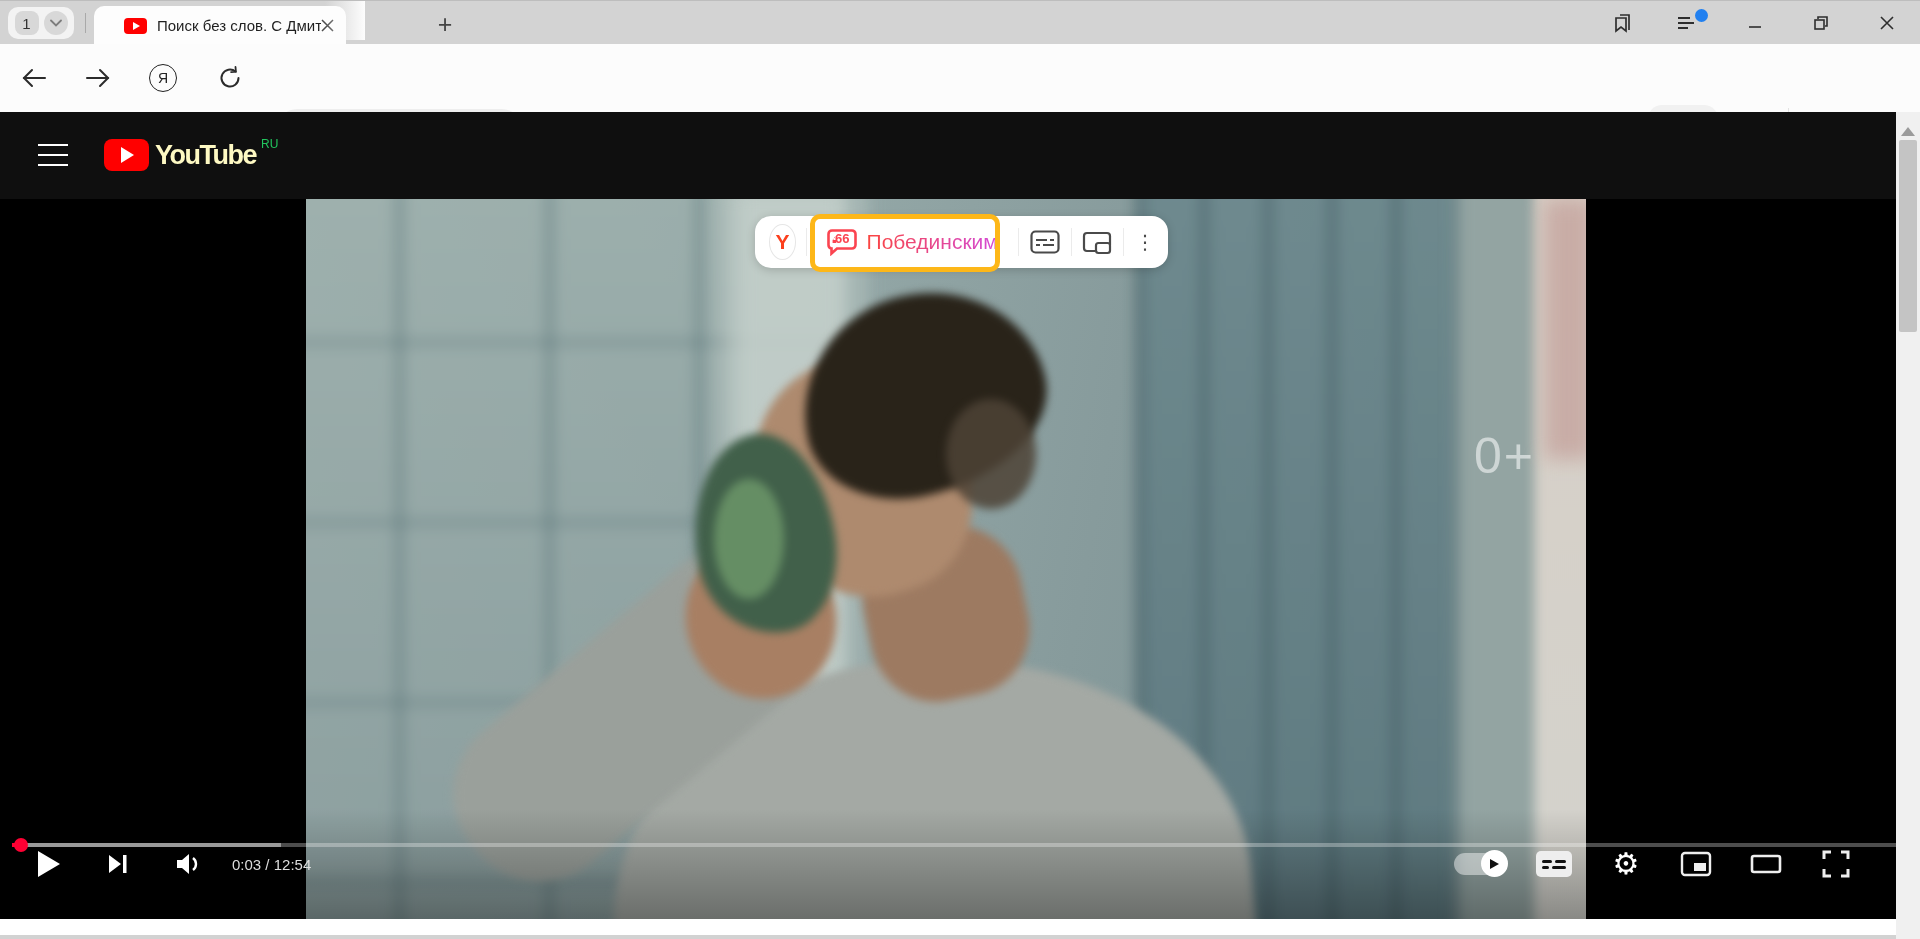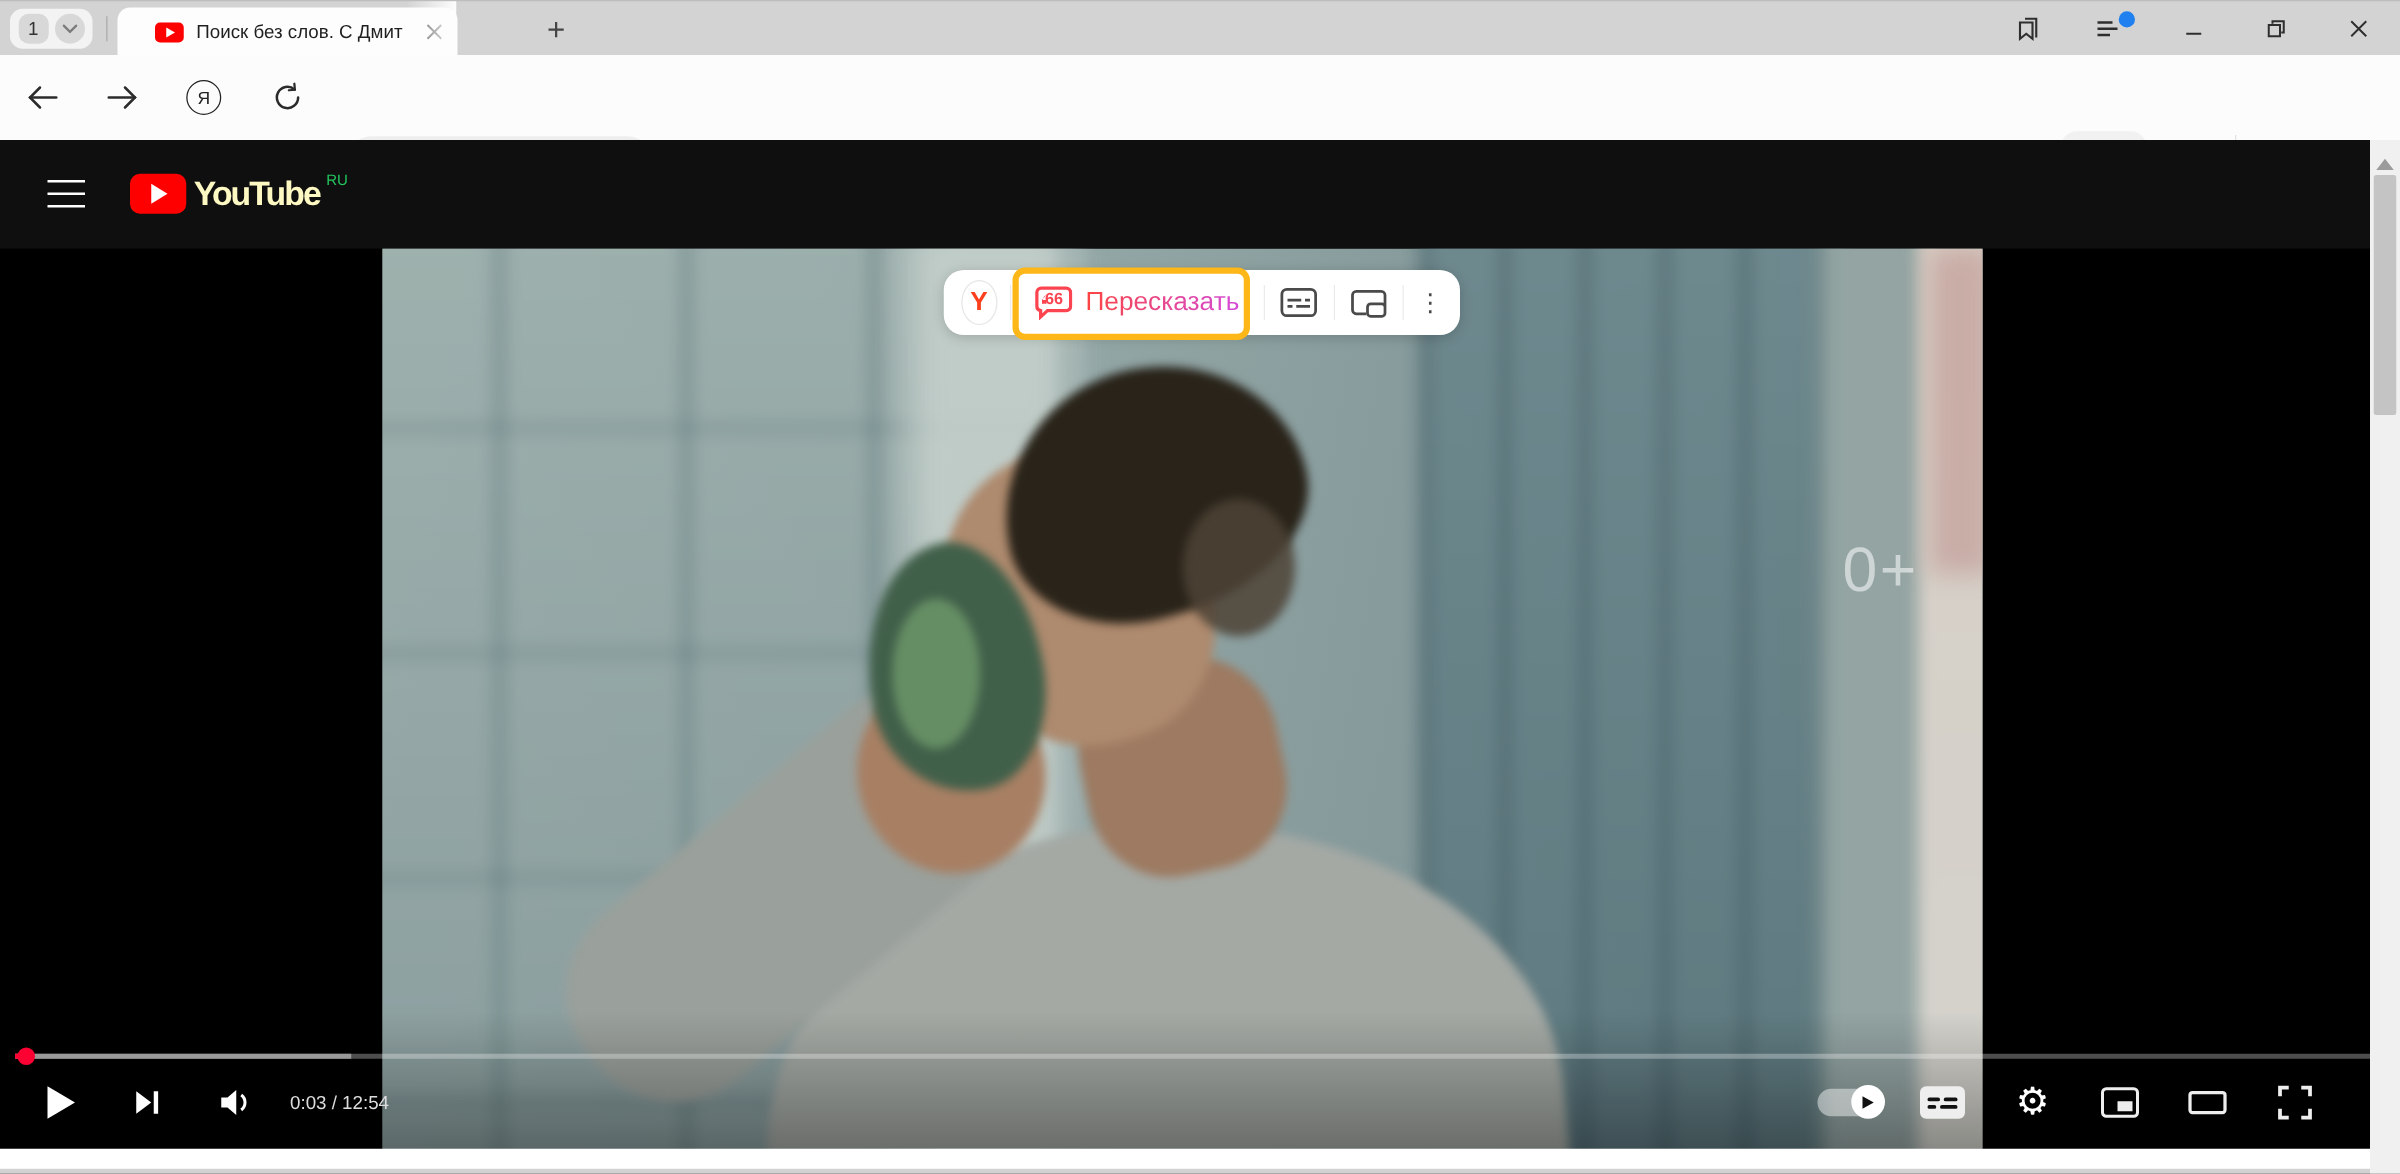--- a/index.html
+++ b/index.html
@@ -6,21 +6,21 @@
   html,body { background:#888; }
   body { font-family:"Liberation Sans", sans-serif; }
   .window { position:relative; width:1920px; height:939px; overflow:hidden; background:#000; }
 
   
   .tabstrip { position:absolute; left:0; top:0; width:1920px; height:44px; background:#d3d3d3; border-top:1px solid #bdbdbd; }
   .tabctr { position:absolute; left:8px; top:6px; width:66px; height:32px; background:rgba(255,255,255,.72); border-radius:10px; display:flex; align-items:center; justify-content:center; gap:5px; cursor:default; }
   .tabnum { width:24px; height:24px; background:#d8d8d8; border-radius:8px; font-size:15px; color:#333; display:flex; align-items:center; justify-content:center; }
   .tabchev { width:24px; height:24px; background:#d8d8d8; border-radius:50%; display:flex; align-items:center; justify-content:center; color:#7c7c7c; }
   .vline { position:absolute; left:85px; top:12px; width:1px; height:20px; background:#a9a9a9; }
-  .tab { position:absolute; left:94px; top:5px; width:272px; height:39px; background:#fdfdfd; border-radius:10px 10px 0 0; display:flex; align-items:center; padding:0 12px 0 30px; }
+  .tab { position:absolute; left:94px; top:5px; width:252px; height:39px; background:#fdfdfd; border-radius:10px 10px 0 0; display:flex; align-items:center; padding:0 12px 0 30px; }
   .favicon { width:23px; height:16px; background:#f00; border-radius:4px; position:relative; flex:0 0 auto; }
   .favicon i { position:absolute; left:9px; top:4px; width:0; height:0; border:4px solid transparent; border-left:7px solid #fff; }
   .tabtitle { margin-left:10px; font-size:15px; color:#1f1f1f; white-space:nowrap; overflow:hidden; width:215px; position:relative; }
   .tabfade { position:absolute; left:325px; top:0; width:40px; height:39px; background:linear-gradient(90deg,rgba(253,253,253,0),#fdfdfd); pointer-events:none; }
   .tabclose { margin-left:auto; color:#4c4c4c; display:flex; }
   .newtab { position:absolute; left:430px; top:8px; width:30px; height:30px; display:flex; align-items:center; justify-content:center; color:#454545; font-size:25px; font-weight:300; cursor:default; }
   .winctl { position:absolute; right:0; top:0; height:44px; display:flex; align-items:center; color:#2e2e2e; }
   .wbtn { width:66px; height:44px; display:flex; align-items:center; justify-content:center; position:relative; }
 
   
@@ -92,21 +92,21 @@
   .retell { display:flex; align-items:center; gap:10px; padding:0 10px; cursor:pointer; }
   .retell-label { font-size:21px; font-weight:500; background:linear-gradient(90deg,#fb4540,#d44ad8); -webkit-background-clip:text; background-clip:text; color:transparent; }
   .ovicon { width:44px; height:44px; display:flex; align-items:center; justify-content:center; color:#4a4a4a; cursor:pointer; }
   .hlbox { position:absolute; left:810px; top:15px; width:190px; height:58px; border:5px solid #fdb718; border-radius:10px; pointer-events:none; }
 
   
   .progress { position:absolute; left:12px; right:12px; bottom:72px; height:4px; background:rgba(255,255,255,.3); }
   .buffered { position:absolute; left:0; top:0; height:4px; background:#999; }
   .played { position:absolute; left:0; top:0; height:4px; background:#f03; }
   .scrubber { position:absolute; top:-5px; width:14px; height:14px; border-radius:50%; background:#f03; }
-  .ctl { position:absolute; bottom:14px; height:46px; display:flex; align-items:center; justify-content:center; color:#fff; cursor:pointer; }
+  .ctl { position:absolute; bottom:32px; height:46px; display:flex; align-items:center; justify-content:center; color:#fff; cursor:pointer; }
   .timetxt { font-size:15px; color:#ddd; cursor:default; }
   .playtri { width:0; height:0; border:13px solid transparent; border-left:22px solid #fff; margin-left:6px; }
   .toggle { width:53px; height:22px; border-radius:11px; background:rgba(255,255,255,.45); position:relative; }
   .knob { position:absolute; right:-1px; top:-3px; width:27px; height:27px; border-radius:50%; background:#fff; display:flex; align-items:center; justify-content:center; }
   .knob i { width:0; height:0; border:5px solid transparent; border-left:9px solid #111; margin-left:5px; }
   .ccfill { width:36px; height:26px; background:#eee; border-radius:5px; position:relative; }
   .ccfill i { position:absolute; height:3px; background:#111; border-radius:2px; }
   .gear { font-size:30px; line-height:1; font-family:"DejaVu Sans",sans-serif; }
 
   
@@ -329,21 +329,21 @@
 
     <div class="ovpill">
       <span class="ycir">Y</span>
       <span class="ovdiv"></span>
       <span class="retell">
         <svg width="30" height="28" viewBox="0 0 30 28" fill="none">
           <path d="M5 2.5 h20 a3.5 3.5 0 0 1 3.5 3.5 v11 a3.5 3.5 0 0 1 -3.5 3.5 h-15 l-5.5 5 v-5 a3.5 3.5 0 0 1 -3 -3.5 v-11 A3.5 3.5 0 0 1 5 2.5 z" stroke="#fb4450" stroke-width="2.6"></path>
           <path d="M9 8 q-2.6 1 -2.6 4 h2.8 v3 H5.6 v-3" fill="#fb4450"></path>
           <text x="8" y="15" font-size="13" font-weight="bold" fill="#fb4450" font-family="Liberation Sans, sans-serif">66</text>
         </svg>
-        <span class="retell-label">Пересказать</span>
+        <span class="retell-label">Побединским</span>
       </span>
       <span class="ovdiv"></span>
       <span class="ovicon">
         <svg width="30" height="24" viewBox="0 0 30 24" fill="none" stroke="currentColor" stroke-width="2.2">
           <rect x="1.5" y="1.5" width="27" height="21" rx="4"></rect>
           <path d="M6 10 h11 M20 10 h4 M6 15 h4 M13 15 h11"></path>
         </svg>
       </span>
       <span class="ovdiv"></span>
       <span class="ovicon">

